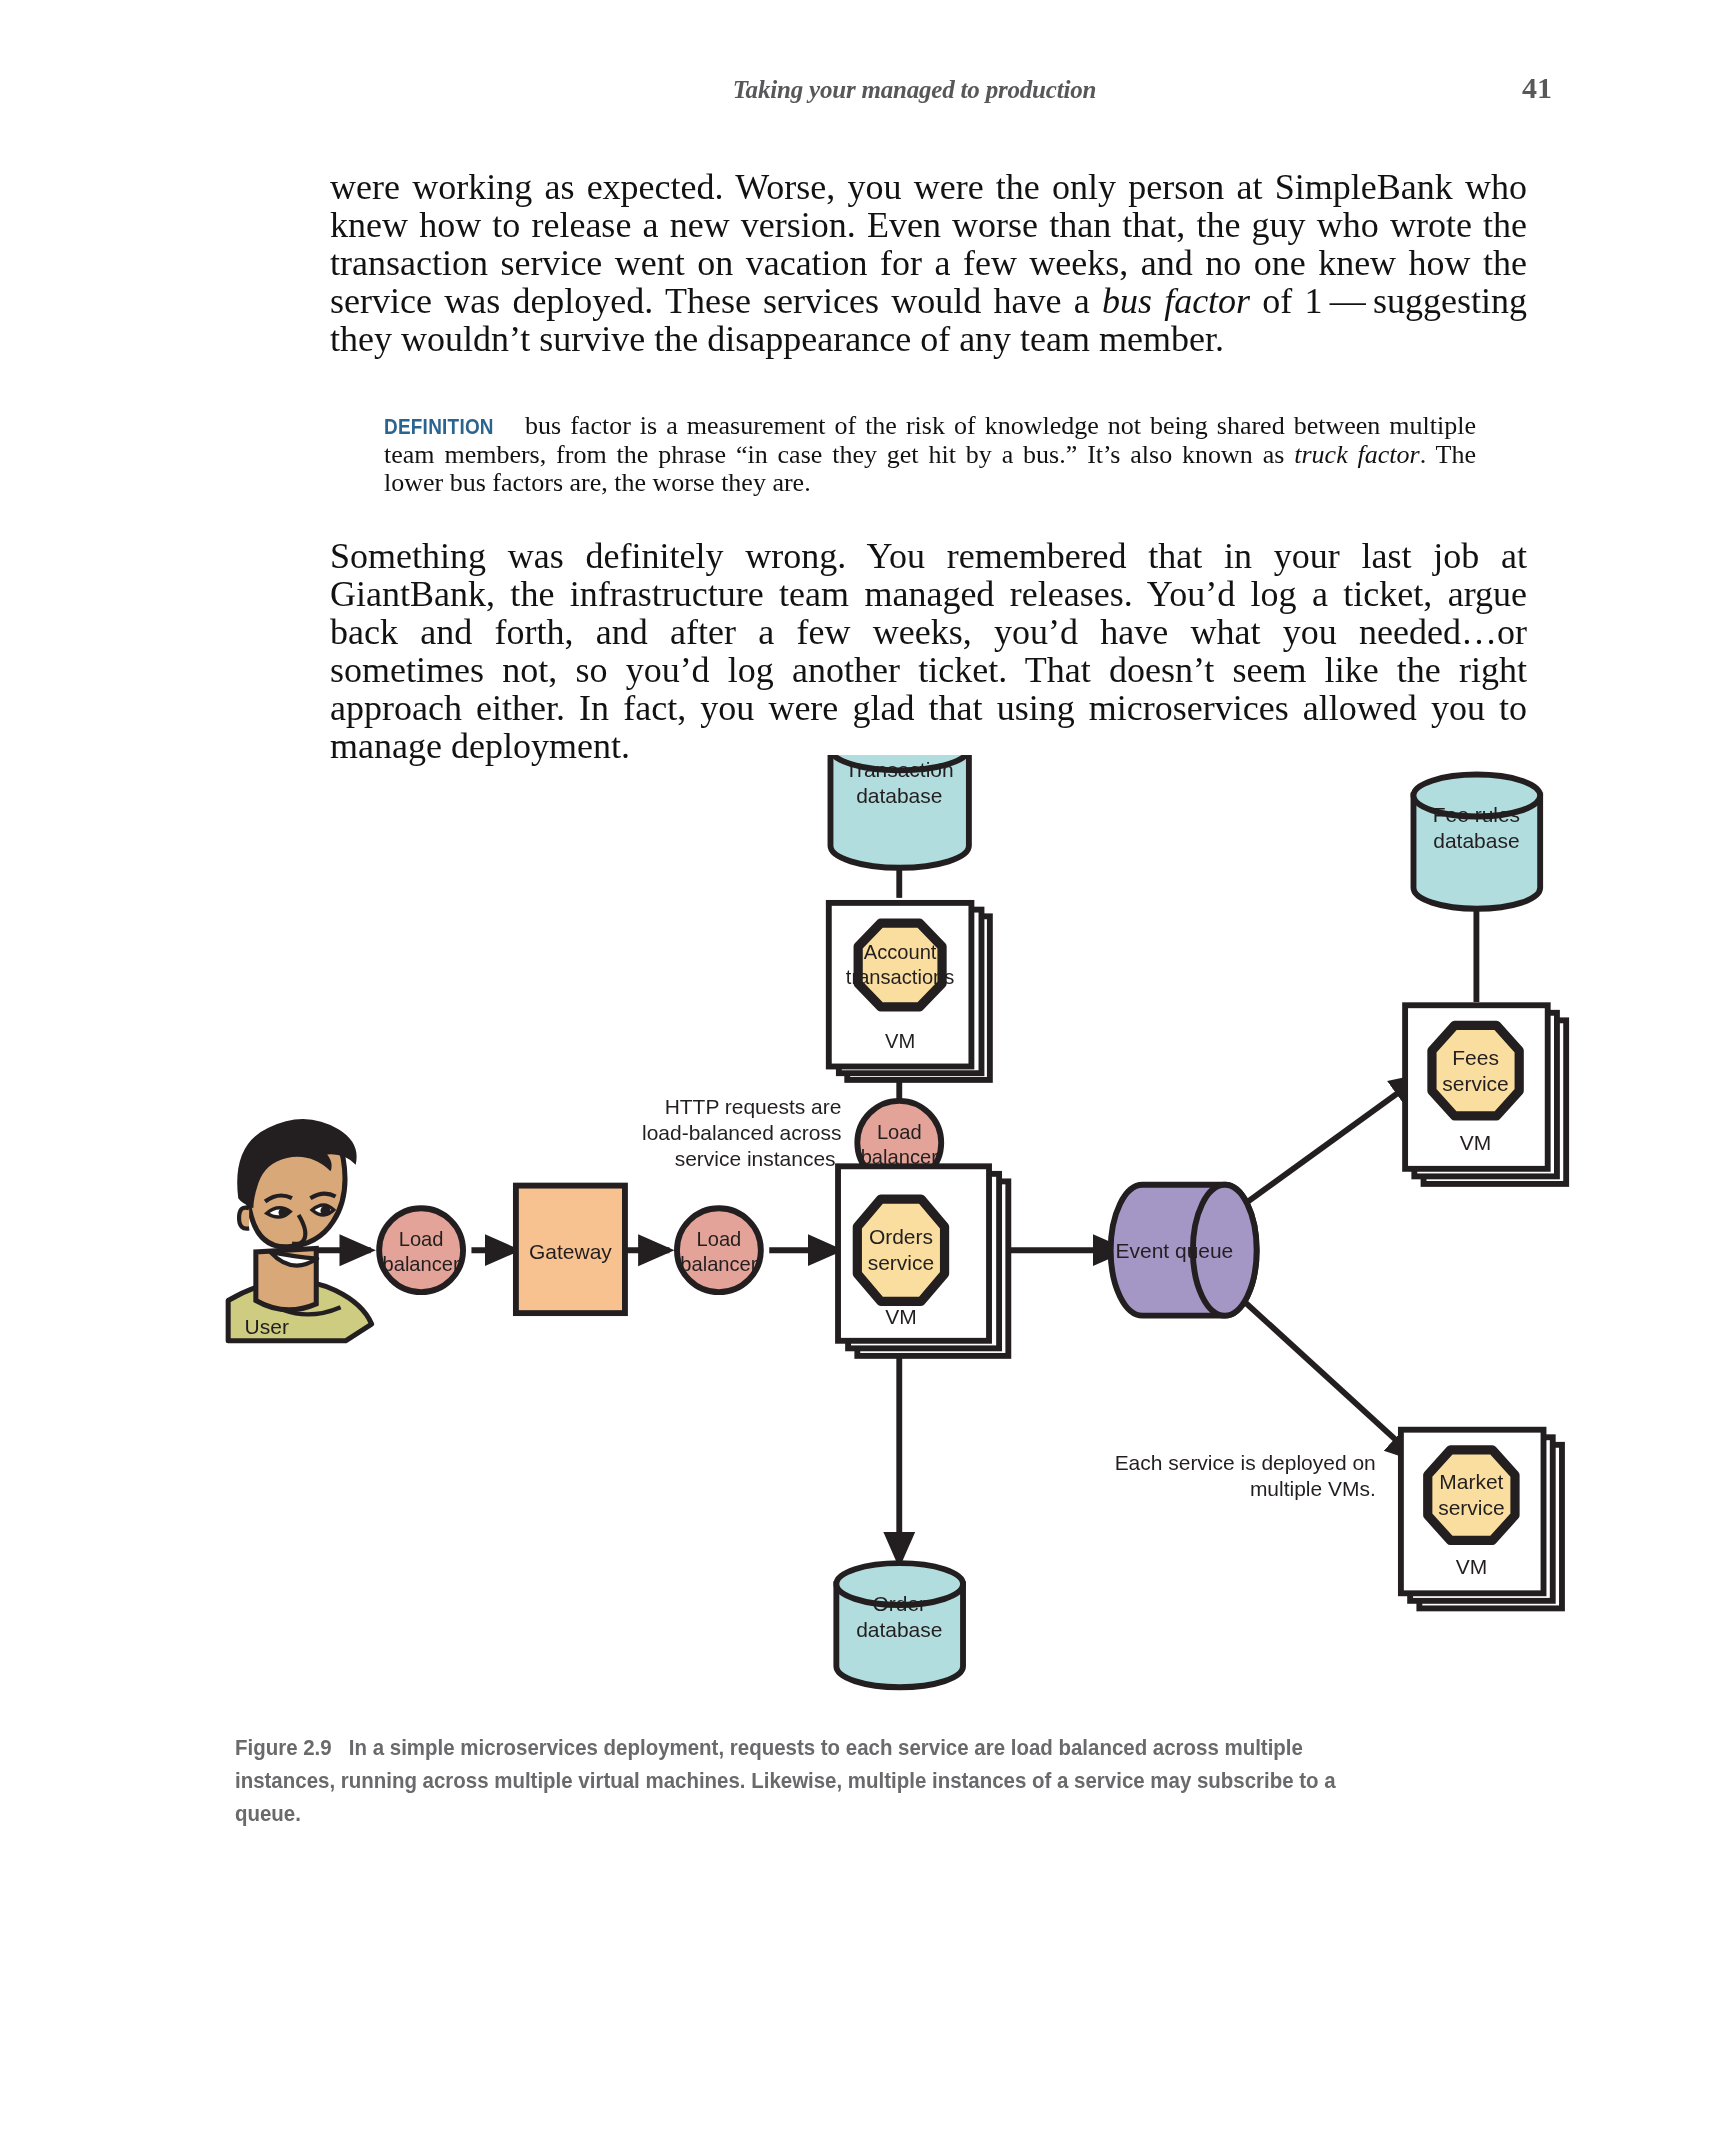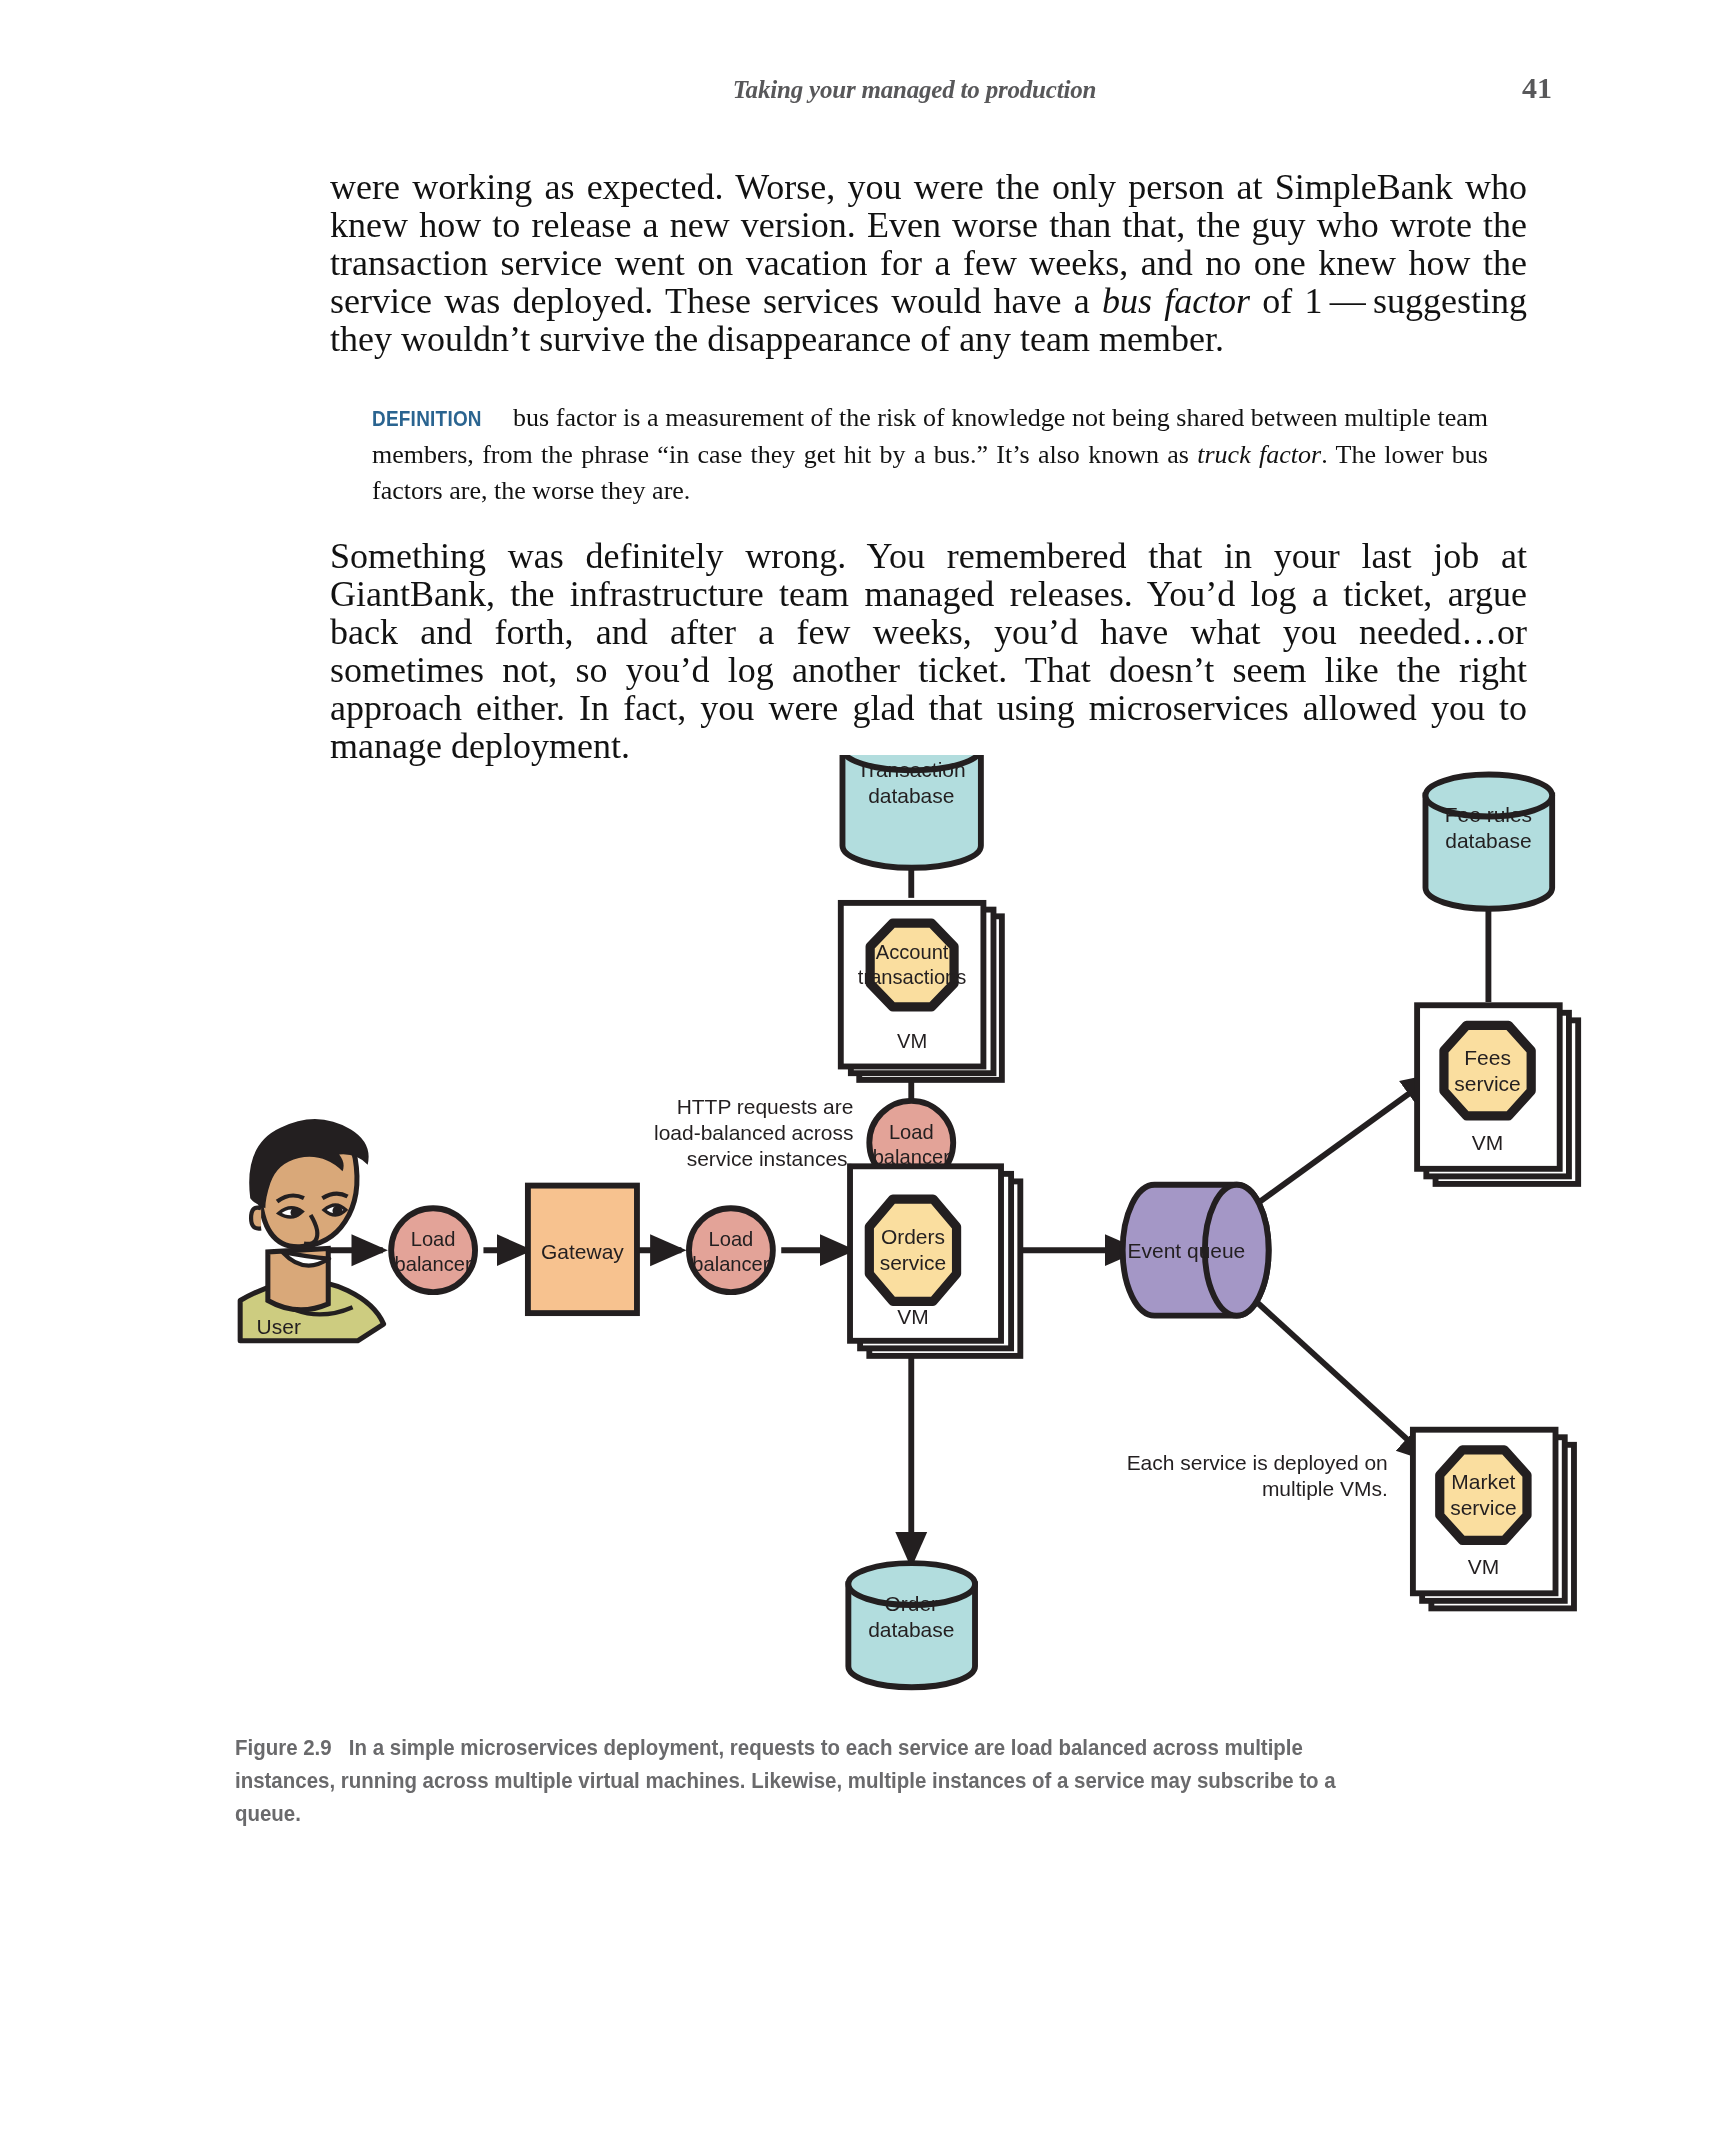--- a/index.html
+++ b/index.html
@@ -69,44 +69,44 @@
   #para-2 { top: 533px; }
 
   
   #definition-block {
     position: absolute;
     left: 368px;
     top: 396px;
     width: 1124px;
   }
   #definition-block .def-text {
-    margin: 4px;
+    margin: 16px;
     font-family: "Liberation Serif", serif;
     font-size: 26px;
-    line-height: 36px;
+    line-height: 28px;
     color: #121212;
     text-align: justify;
   }
   #definition-block .def-label {
     font-family: "Liberation Sans", sans-serif;
     font-weight: 700;
     font-size: 22px;
     letter-spacing: 0.3px;
     color: #2a6490;
     transform: scaleX(0.86);
     transform-origin: left center;
     display: inline-block;
     margin-right: 13.4px;
   }
   #definition-block .it { font-style: italic; }
 
   
   #figure-area {
     position: absolute;
-    left: 12px;
+    left: 0;
     top: 755px;
     width: 1638px;
     height: 982px;
   }
   #figure-svg { display: block; }
 
   
   #figure-caption {
     position: absolute;
     left: 206px;

